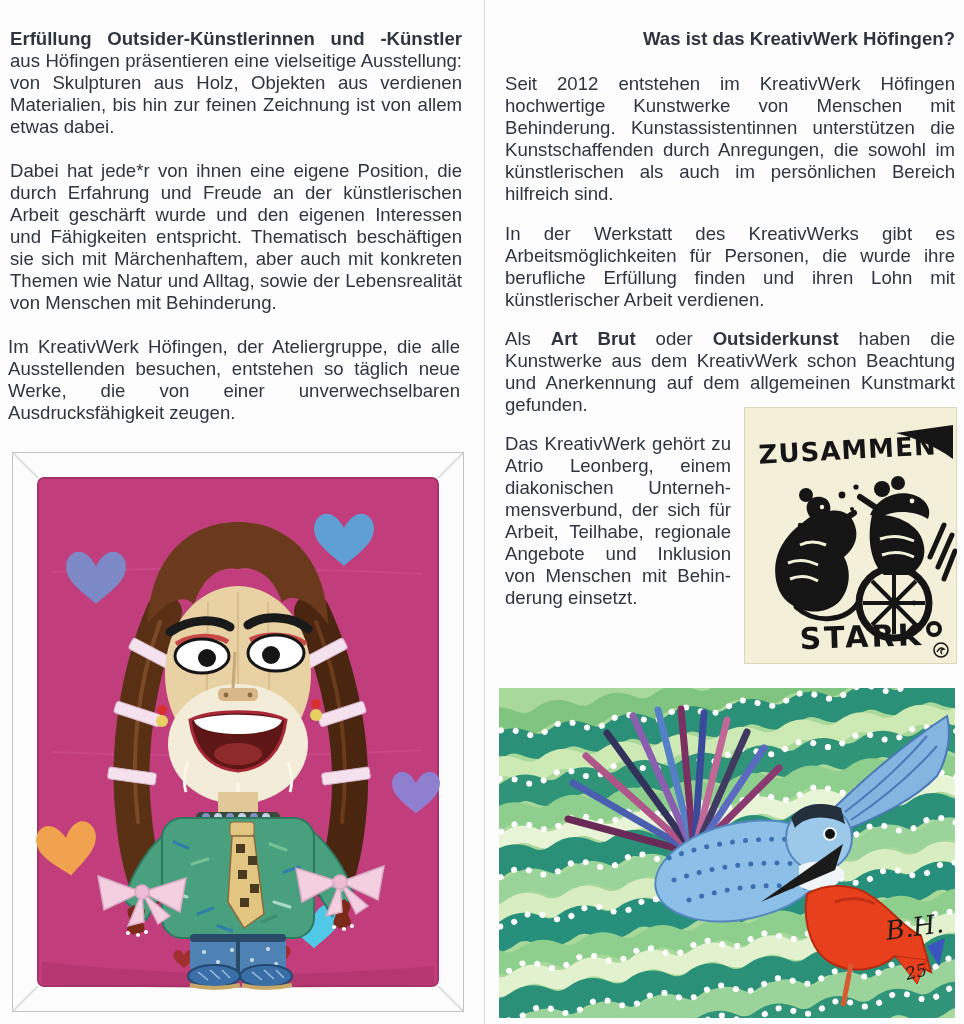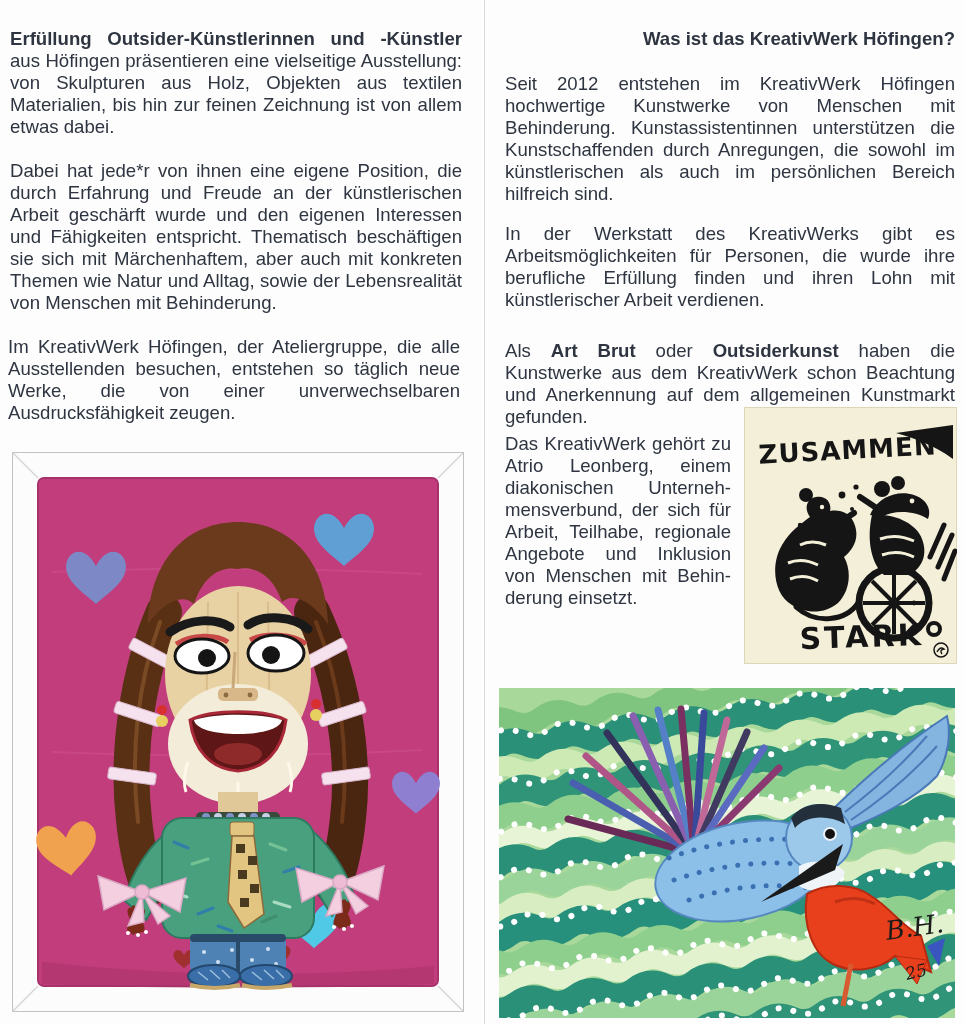--- a/index.html
+++ b/index.html
@@ -11,34 +11,34 @@
   .textblock{position:absolute;font-size:18.6px;line-height:22px;text-align:justify;}
   .textblock p{margin:0;}
   .heading{font-weight:700;}
   #fold{position:absolute;left:484px;top:0;width:1px;height:1024px;background:#d9d9d9;}
   #lp1{left:10px;top:28px;width:452px;}
   #lp2{left:10px;top:160px;width:452px;}
   #lp3{left:8px;top:336px;width:452px;}
   #rhead{left:505px;top:28px;width:450px;text-align:right;}
   #rp1{left:505px;top:73px;width:450px;}
   #rp2{left:505px;top:223px;width:450px;}
-  #rp3{left:505px;top:328px;width:450px;margin-top:12px;}
+  #rp3{left:505px;top:328px;width:450px;}
   #rp4{left:505px;top:433px;width:226px;}
   #embroidery{position:absolute;left:12px;top:452px;width:452px;height:560px;}
   #linocut{position:absolute;left:744px;top:407px;width:213px;height:257px;}
   #birdpic{position:absolute;left:499px;top:688px;width:456px;height:330px;}
   svg{display:block;}
 </style>
 </head>
 <body>
 
 <div id="fold"></div>
 
 <div class="textblock" id="lp1">
-  <p><strong>Erfüllung Outsider-Künstlerinnen und -Künstler</strong><span> aus Höfingen präsentieren eine vielseitige Ausstellung: von Skulpturen aus Holz, Objekten aus textilen Materialien, bis hin zur feinen Zeichnung ist von allem etwas dabei.</span></p>
+  <p><strong>Erfüllung Outsider-Künstlerinnen und -Künstler</strong><span> aus Höfingen präsentieren eine vielseitige Ausstellung: von Skulpturen aus Holz, Objekten aus verdienen Materialien, bis hin zur feinen Zeichnung ist von allem etwas dabei.</span></p>
 </div>
 <div class="textblock" id="lp2">
   <p>Dabei hat jede*r von ihnen eine eigene Position, die durch Erfahrung und Freude an der künstlerischen Arbeit geschärft wurde und den eigenen Interessen und Fähigkeiten entspricht. Thematisch beschäftigen sie sich mit Märchenhaftem, aber auch mit konkreten Themen wie Natur und Alltag, sowie der Lebensrealität von Menschen mit Behinderung.</p>
 </div>
 <div class="textblock" id="lp3">
   <p>Im KreativWerk Höfingen, der Ateliergruppe, die alle Ausstellenden besuchen, entstehen so täglich neue Werke, die von einer unverwechselbaren Ausdrucksfähigkeit zeugen.</p>
 </div>
 
 <div class="textblock heading" id="rhead">
   <p>Was ist das KreativWerk Höfingen?</p>

